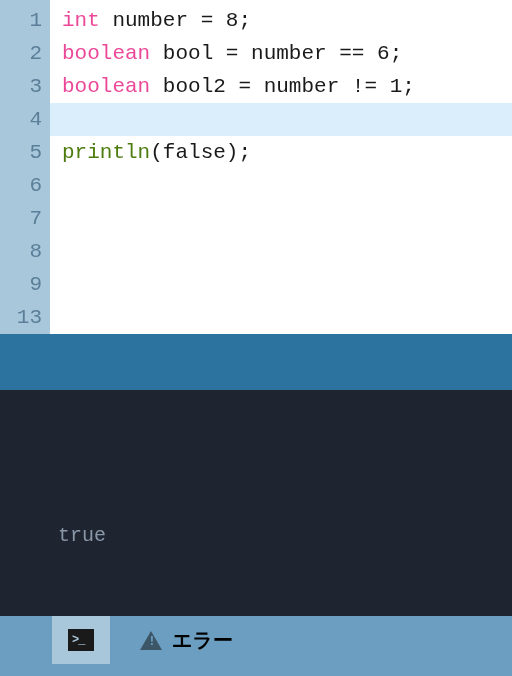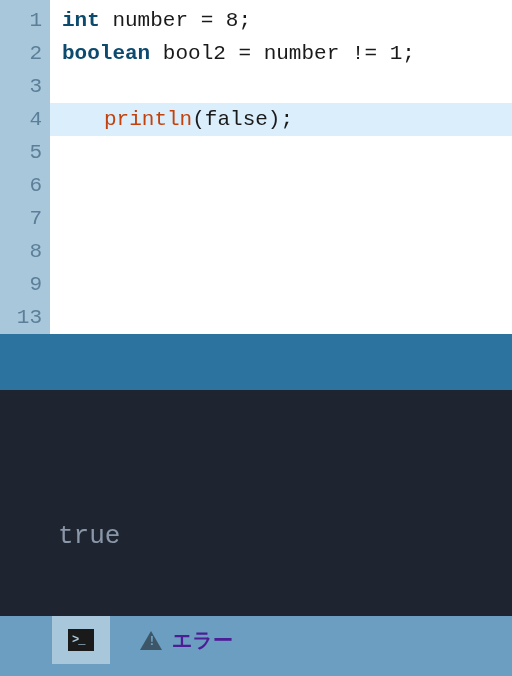--- a/index.html
+++ b/index.html
@@ -47,35 +47,35 @@
     .code .current-line {
       position: absolute;
       left: 0;
       right: 0;
       top: 103px;
       height: 33px;
       background: #dbeefc;
       z-index: 0;
     }
     .code .line-content { position: relative; z-index: 1; }
-    .kw-type { color: #0c4a6e; font-weight: bold; }
-    .kw-fn { color: #c2410c; margin-left: 42px; }
+    .kw-type { color: #ec4899; }
+    .kw-fn { color: #4d7c0f; }
     .divider {
       height: 56px;
       background: #2c73a0;
     }
     .console-area {
       flex: 1;
       background: #1e2530;
       position: relative;
       padding: 130px 0 0 58px;
     }
     .console-out {
       color: #8a97a8;
-      font-size: 26px;
+      font-size: 20px;
       line-height: 32px;
       font-weight: 500;
     }
     .bottom-bar {
       height: 60px;
       background: #6b9ec0;
       display: flex;
       align-items: flex-start;
       padding-left: 52px;
       gap: 14px;
@@ -88,21 +88,21 @@
       padding: 0 16px;
       font-size: 20px;
       font-weight: 600;
       cursor: pointer;
     }
     .tab.active {
       background: #a9c7db;
       color: #2a3a45;
     }
     .tab.inactive {
-      color: #4c1d95;
+      color: #000000;
       text-align: center;
     }
     .icon-terminal {
       width: 26px;
       height: 22px;
       background: #1a1a1a;
       display: inline-flex;
       align-items: center;
       justify-content: flex-start;
       padding-left: 4px;
@@ -156,20 +156,21 @@
         <div class="ln">6</div>
         <div class="ln">7</div>
         <div class="ln">8</div>
         <div class="ln">9</div>
         <div class="ln">13</div>
       </div>
     <div class="code">
       <div class="current-line" id="hl" style="top: 103px;"></div>
       <div class="line-content" id="code-lines">
           <div class="line"><span class="kw-type">int</span><span> number = 8;</span></div>
+          <div class="line"><span class="kw-type">boolean</span><span> bool = number == 6;</span></div>
           <div class="line"><span class="kw-type">boolean</span><span> bool2 = number != 1;</span></div>
           <div class="line">&nbsp;</div>
           <div class="line"><span class="kw-fn">println</span><span>(false);</span></div>
           <div class="line">&nbsp;</div>
           <div class="line">&nbsp;</div>
           <div class="line">&nbsp;</div>
           <div class="line">&nbsp;</div>
         </div>
     </div>
   </div>

